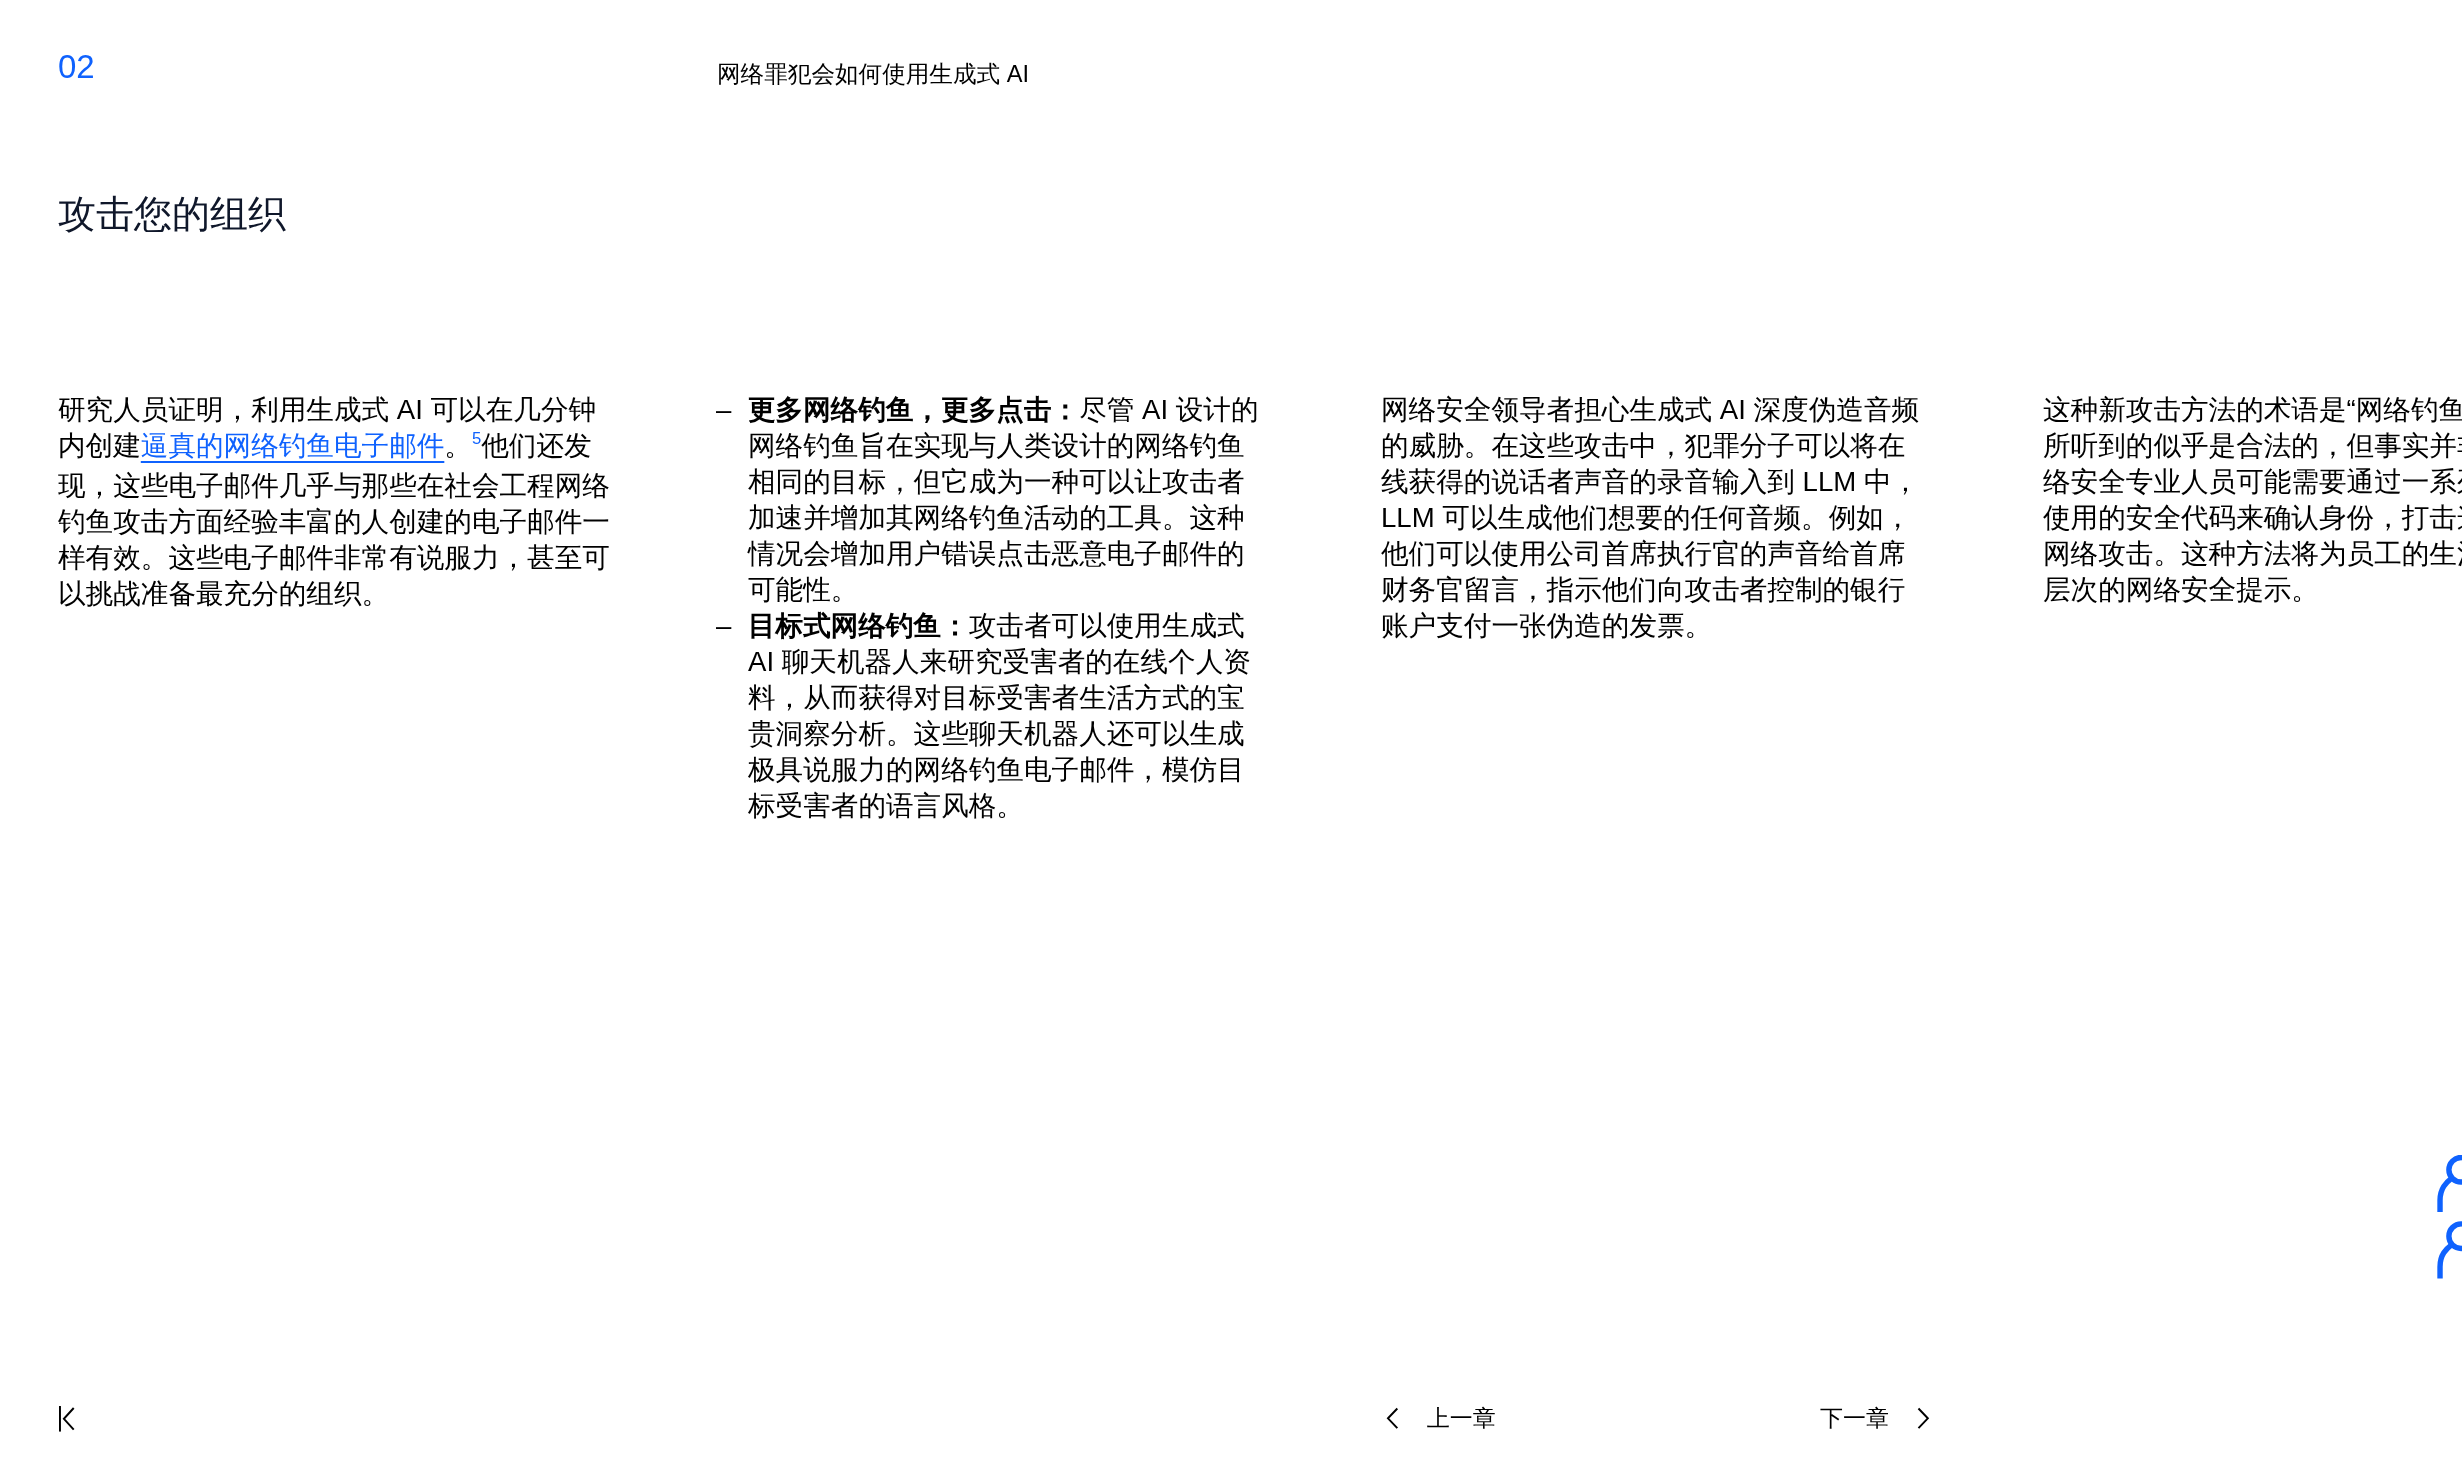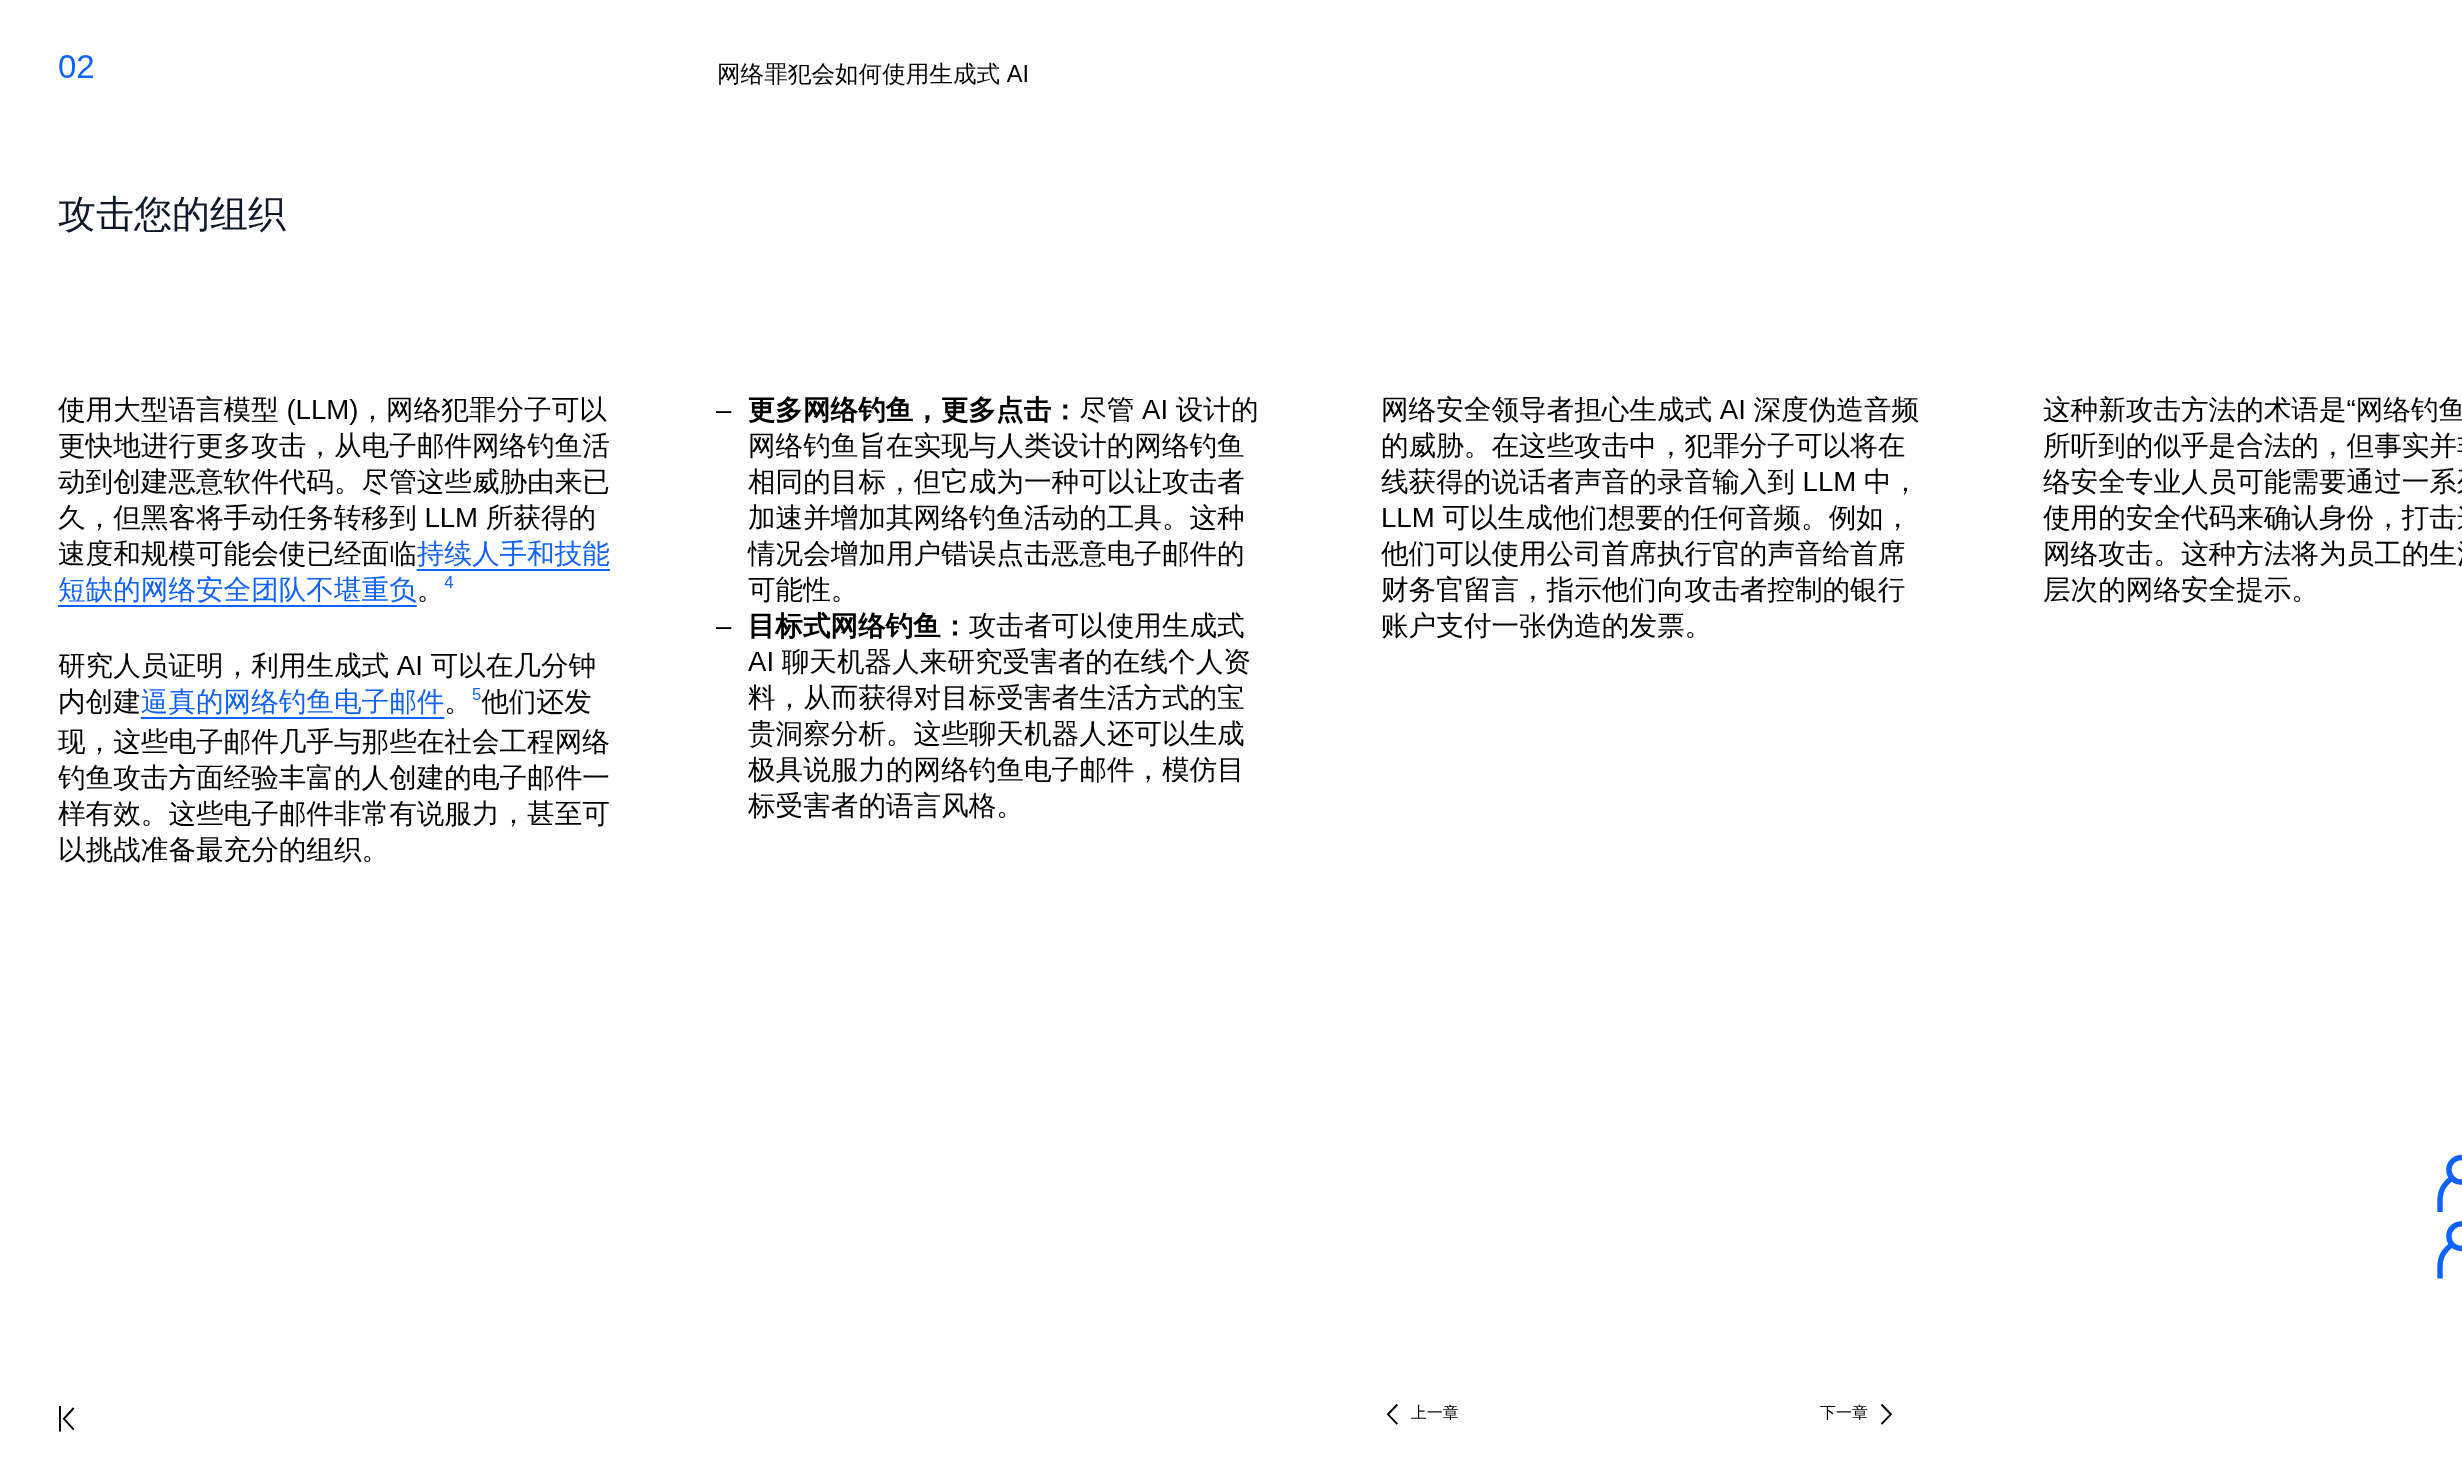--- a/index.html
+++ b/index.html
@@ -51,36 +51,35 @@
   .list-item { display:flex; }
   .list-bullet { flex:none; width:32px; }
   .list-body { flex:1; }
   .people-icon { position:absolute; left:2436px; top:1155px; }
   .nav-skip {
     position:absolute; left:58px; top:1404px;
     width:19.7px; height:29.5px; display:flex; align-items:center; cursor:pointer;
   }
   .nav-prev, .nav-next {
     position:absolute; top:1403px; height:31.5px;
-    display:flex; gap:12px;
-    font-size:16px; color:#000; cursor:pointer;
+    display:flex; align-items:center; gap:28px;
+    font-size:23px; color:#000; cursor:pointer;
   }
   .nav-prev { left:1386px; }
   .nav-next { left:1820px; }
   svg { display:block; }
 </style>
 </head>
 <body>
 
 <div class="page-label">02</div>
 <div class="header-title">网络罪犯会如何使用生成式 AI</div>
 <div class="section-title">攻击您的组织</div>
 
 <div class="col col-1">
-  <div class="para"><span>使用大型语言模型 (LLM)，网络犯罪分子可以更快地进行更多攻击，从电子邮件网络钓鱼活动到创建恶意软件代码。尽管这些威胁由来已久，但黑客将手动任务转移到 LLM 所获得的速度和规模可能会使已经面临</span><span class="link">持续人手和技能短缺的网络安全团队不堪重负</span><span>。</span><span class="footnote-ref">4</span></div>
   <div class="para"><span>研究人员证明，利用生成式 AI 可以在几分钟内创建</span><span class="link">逼真的网络钓鱼电子邮件</span><span>。</span><span class="footnote-ref">5</span><span>他们还发现，这些电子邮件几乎与那些在社会工程网络钓鱼攻击方面经验丰富的人创建的电子邮件一样有效。这些电子邮件非常有说服力，甚至可以挑战准备最充分的组织。</span></div>
 </div>
 
 <div class="col col-2">
   <div class="list-item">
     <span class="list-bullet">–</span>
     <span class="list-body"><b>更多网络钓鱼，更多点击：</b><span>尽管 AI 设计的网络钓鱼旨在实现与人类设计的网络钓鱼相同的目标，但它成为一种可以让攻击者加速并增加其网络钓鱼活动的工具。这种情况会增加用户错误点击恶意电子邮件的可能性。</span></span>
   </div>
   <div class="list-item">
     <span class="list-bullet">–</span>

